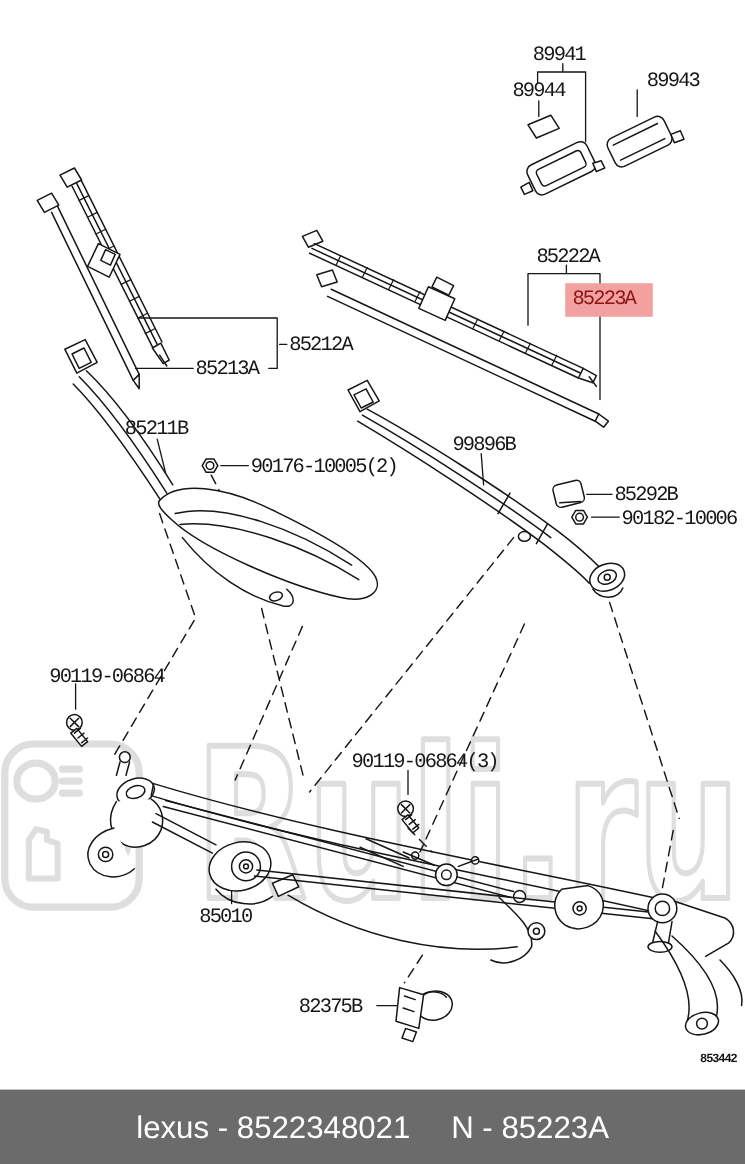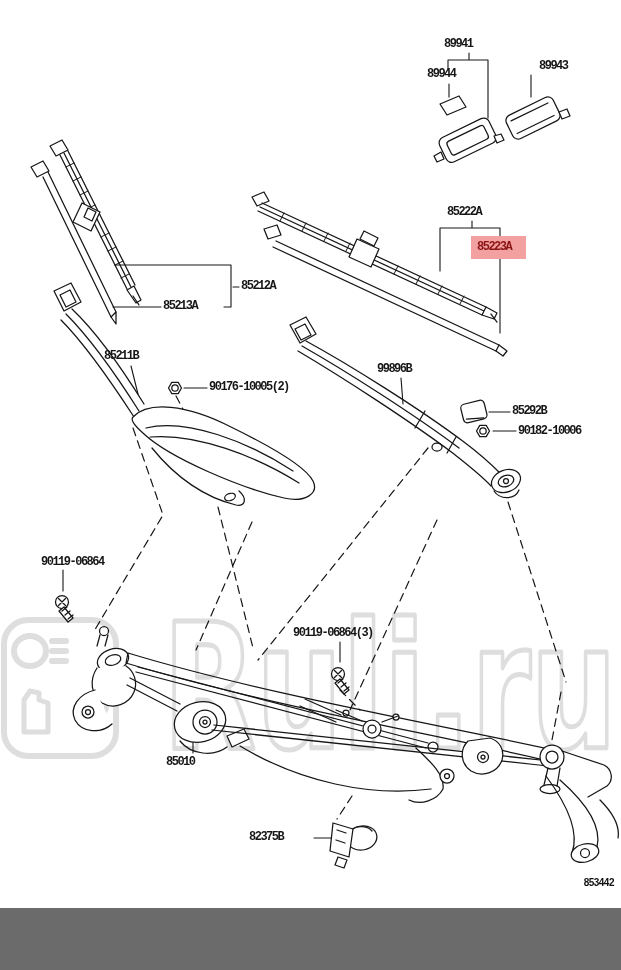--- a/index.html
+++ b/index.html
@@ -3,22 +3,22 @@
 <meta charset="utf-8">
 <style>
   html,body{margin:0;padding:0}
   body{
     width:621px;height:970px;position:relative;overflow:hidden;
     background:#ffffff;font-family:"Liberation Sans",sans-serif;
   }
   .stage{position:absolute;left:0;top:0;width:621px;height:908px}
   .stage svg{position:absolute;left:0;top:0}
   .part-label{
-    position:absolute;font-family:"Liberation Mono",monospace;font-weight:bold;
-    font-size:12px;letter-spacing:-1.5px;line-height:1;color:#161616;white-space:pre;
+    position:absolute;font-family:"Liberation Mono",monospace;font-weight:normal;
+    font-size:17px;letter-spacing:-1.5px;line-height:1;color:#161616;white-space:pre;
   }
   .part-label.highlight{
     background:var(--highlight-bg,#f2a0a0);color:var(--highlight-text,#8b1414);
     padding:5px 15px 6px 6px;
   }
   .drawing-code{
     position:absolute;top:877px;right:7px;font-weight:bold;font-size:10px;
     letter-spacing:-0.5px;color:#111;
   }
   .footer{
@@ -253,13 +253,15 @@
       <div class="part-label" style="left: 16px; top: 556px; margin-left: 25px;">90119-06864</div>
       <div class="part-label" style="left: 293px; top: 627px;">90119-06864(3)</div>
       <div class="part-label" style="left: 166px; top: 756px;">85010</div>
       <div class="part-label" style="left: 249px; top: 831px;">82375B</div>
     </div>
 
   <div class="drawing-code">853442</div>
 </div>
 
 <div class="footer">
+  <span>lexus - 8522348021</span>
+  <span>N - 85223A</span>
 </div>
 
 </body></html>

